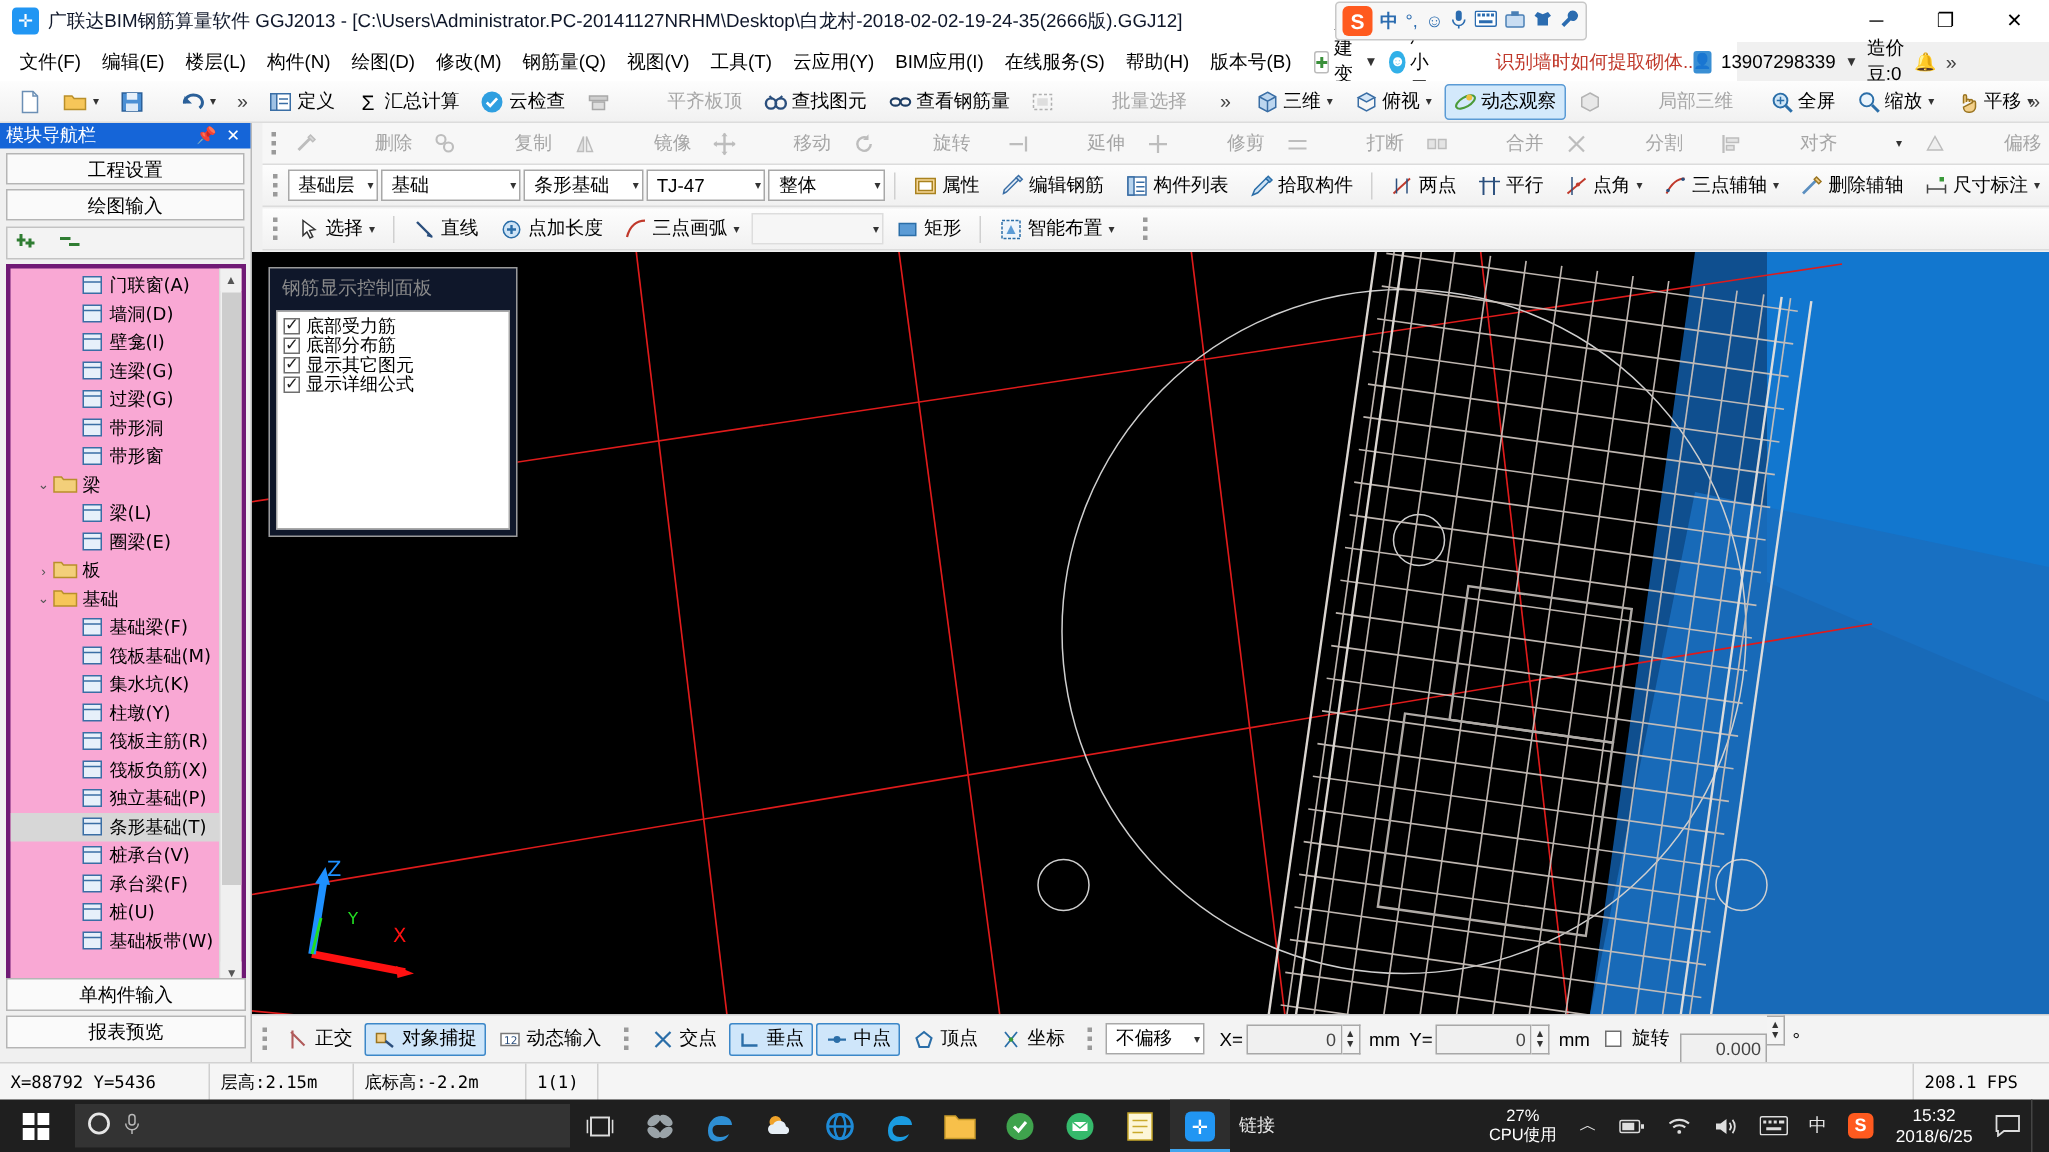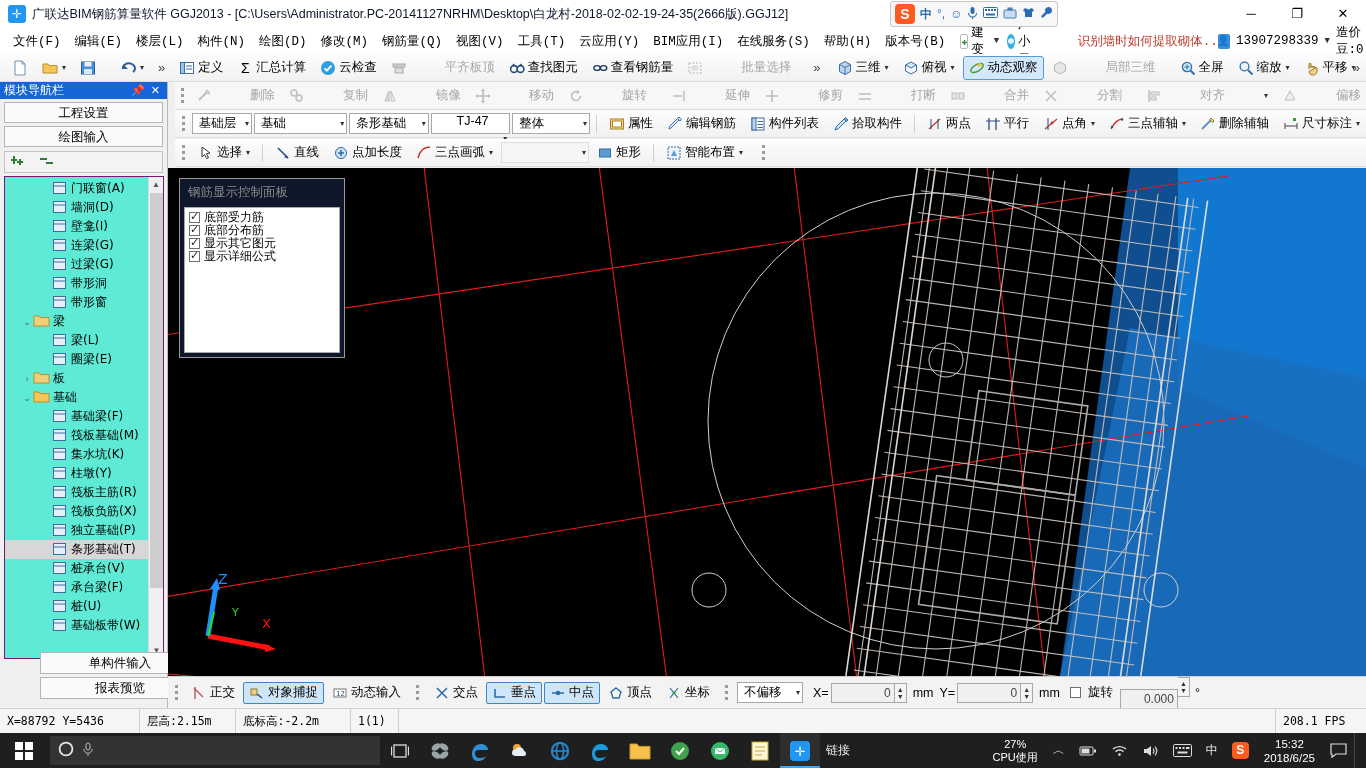--- a/index.html
+++ b/index.html
@@ -38,22 +38,22 @@
   }
   .ime-s {
     width: 20px; height: 20px; background: #ff5a1f; color: #fff;
     border-radius: 4px; font-size: 14px; font-weight: bold;
     text-align: center; line-height: 20px;
   }
   .ime-item { font-size: 12px; color: #2b6cb0; }
 
   
   .menubar {
-    position: absolute; top: 28px; left: 0; width: 1366px; height: 26px;
-    background: #ffffff; display: flex; align-items: center; padding-left: 6px; font-family: Liberation Mono, monospace;
+    position: absolute; top: 28px; left: 0; width: 1158px; height: 26px;
+    background: #ffffff; display: flex; align-items: center; padding-left: 6px;
   }
   .menu-item { padding: 3px 7px; font-size: 12.5px; color: #000; white-space: nowrap; }
   .menu-right { margin-left: auto; display: flex; align-items: center; padding-right: 6px; gap: 6px; }
   .tag-btn { display: flex; align-items: center; gap: 3px; font-size: 12.5px; }
   .mini-ico {
     width: 15px; height: 15px; display: inline-block; border-radius: 2px;
     line-height: 15px; text-align: center; font-size: 10px; color: #fff;
   }
   .promo-text { color: #c0392b; font-size: 12.5px; white-space: nowrap; }
   .acct { color: #000; font-size: 12.5px; }
@@ -98,21 +98,21 @@
     margin: 3px 4px 0 4px; height: 21px; background: #fafafa;
     border: 1px solid #b5b5b5; text-align: center; line-height: 20px;
     font-size: 12.5px; color: #000;
   }
   .lp-tools {
     margin: 4px 4px 0 4px; height: 22px; background: #f3f3f3;
     border: 1px solid #c3c3c3; display: flex; align-items: center; gap: 8px; padding-left: 6px;
   }
   .tree-wrap {
     position: absolute; top: 94px; left: 4px; width: 160px; height: 483px;
-    background: #5eead4; border: 1px solid #701a75; overflow: hidden;
+    background: #f9a8d4; border: 3px solid #701a75; overflow: hidden;
   }
   .tree { padding: 2px 0 0 0; }
   .trow {
     display: flex; align-items: center; height: 19px; font-size: 12px;
     color: #000; white-space: nowrap; padding-left: 4px;
   }
   .trow.sel { background: #d7d7d7; }
   .exp { width: 12px; text-align: center; font-size: 9px; color: #555; flex: none; }
   .ti { width: 17px; height: 15px; flex: none; margin-right: 3px; }
   .tlabel { font-family: "DejaVu Sans", sans-serif; font-size: 12px; }
@@ -120,21 +120,21 @@
   .ind2 { padding-left: 34px; }
   .scrollbar {
     position: absolute; right: 0; top: 0; width: 15px; height: 100%;
     background: #f0f0f0; border-left: 1px solid #dadada;
   }
   .sb-arrow {
     height: 15px; line-height: 15px; text-align: center; font-size: 8px;
     background: #f0f0f0; color: #555;
   }
   .sb-thumb { position: absolute; left: 1px; width: 13px; background: #cdcdcd; }
-  .lp-bottom { position: absolute; left: 4px; bottom: 6px; width: 160px; margin-left: 36px; }
+  .lp-bottom { position: absolute; left: 4px; bottom: 6px; width: 160px; }
   .lp-btn {
     height: 22px; background: #fafafa; border: 1px solid #b5b5b5;
     text-align: center; line-height: 21px; font-size: 12.5px; margin-bottom: 3px;
   }
 
   
   .grip-dots {
     position: absolute; width: 5px; display: flex; flex-direction: column;
     gap: 3px; align-items: center;
   }
@@ -632,21 +632,21 @@
       <span class="caret" style="margin-left:auto;">▾</span>
     </div>
     <div class="selbox" style="width:96px;">
       <span>基础</span>
       <span class="caret" style="margin-left:auto;">▾</span>
     </div>
     <div class="selbox" style="width:82px;">
       <span>条形基础</span>
       <span class="caret" style="margin-left:auto;">▾</span>
     </div>
-    <div class="selbox" style="width:82px;flex-direction:column;">
+    <div class="selbox" style="width:82px;">
       <span>TJ-47</span>
       <span class="caret" style="margin-left:auto;">▾</span>
     </div>
     <div class="selbox" style="width:80px;">
       <span>整体</span>
       <span class="caret" style="margin-left:auto;">▾</span>
     </div>
     <div class="tsep"></div>
     <div class="tbtn">
       <span class="gi"><svg width="16" height="16" viewBox="0 0 16 16">

